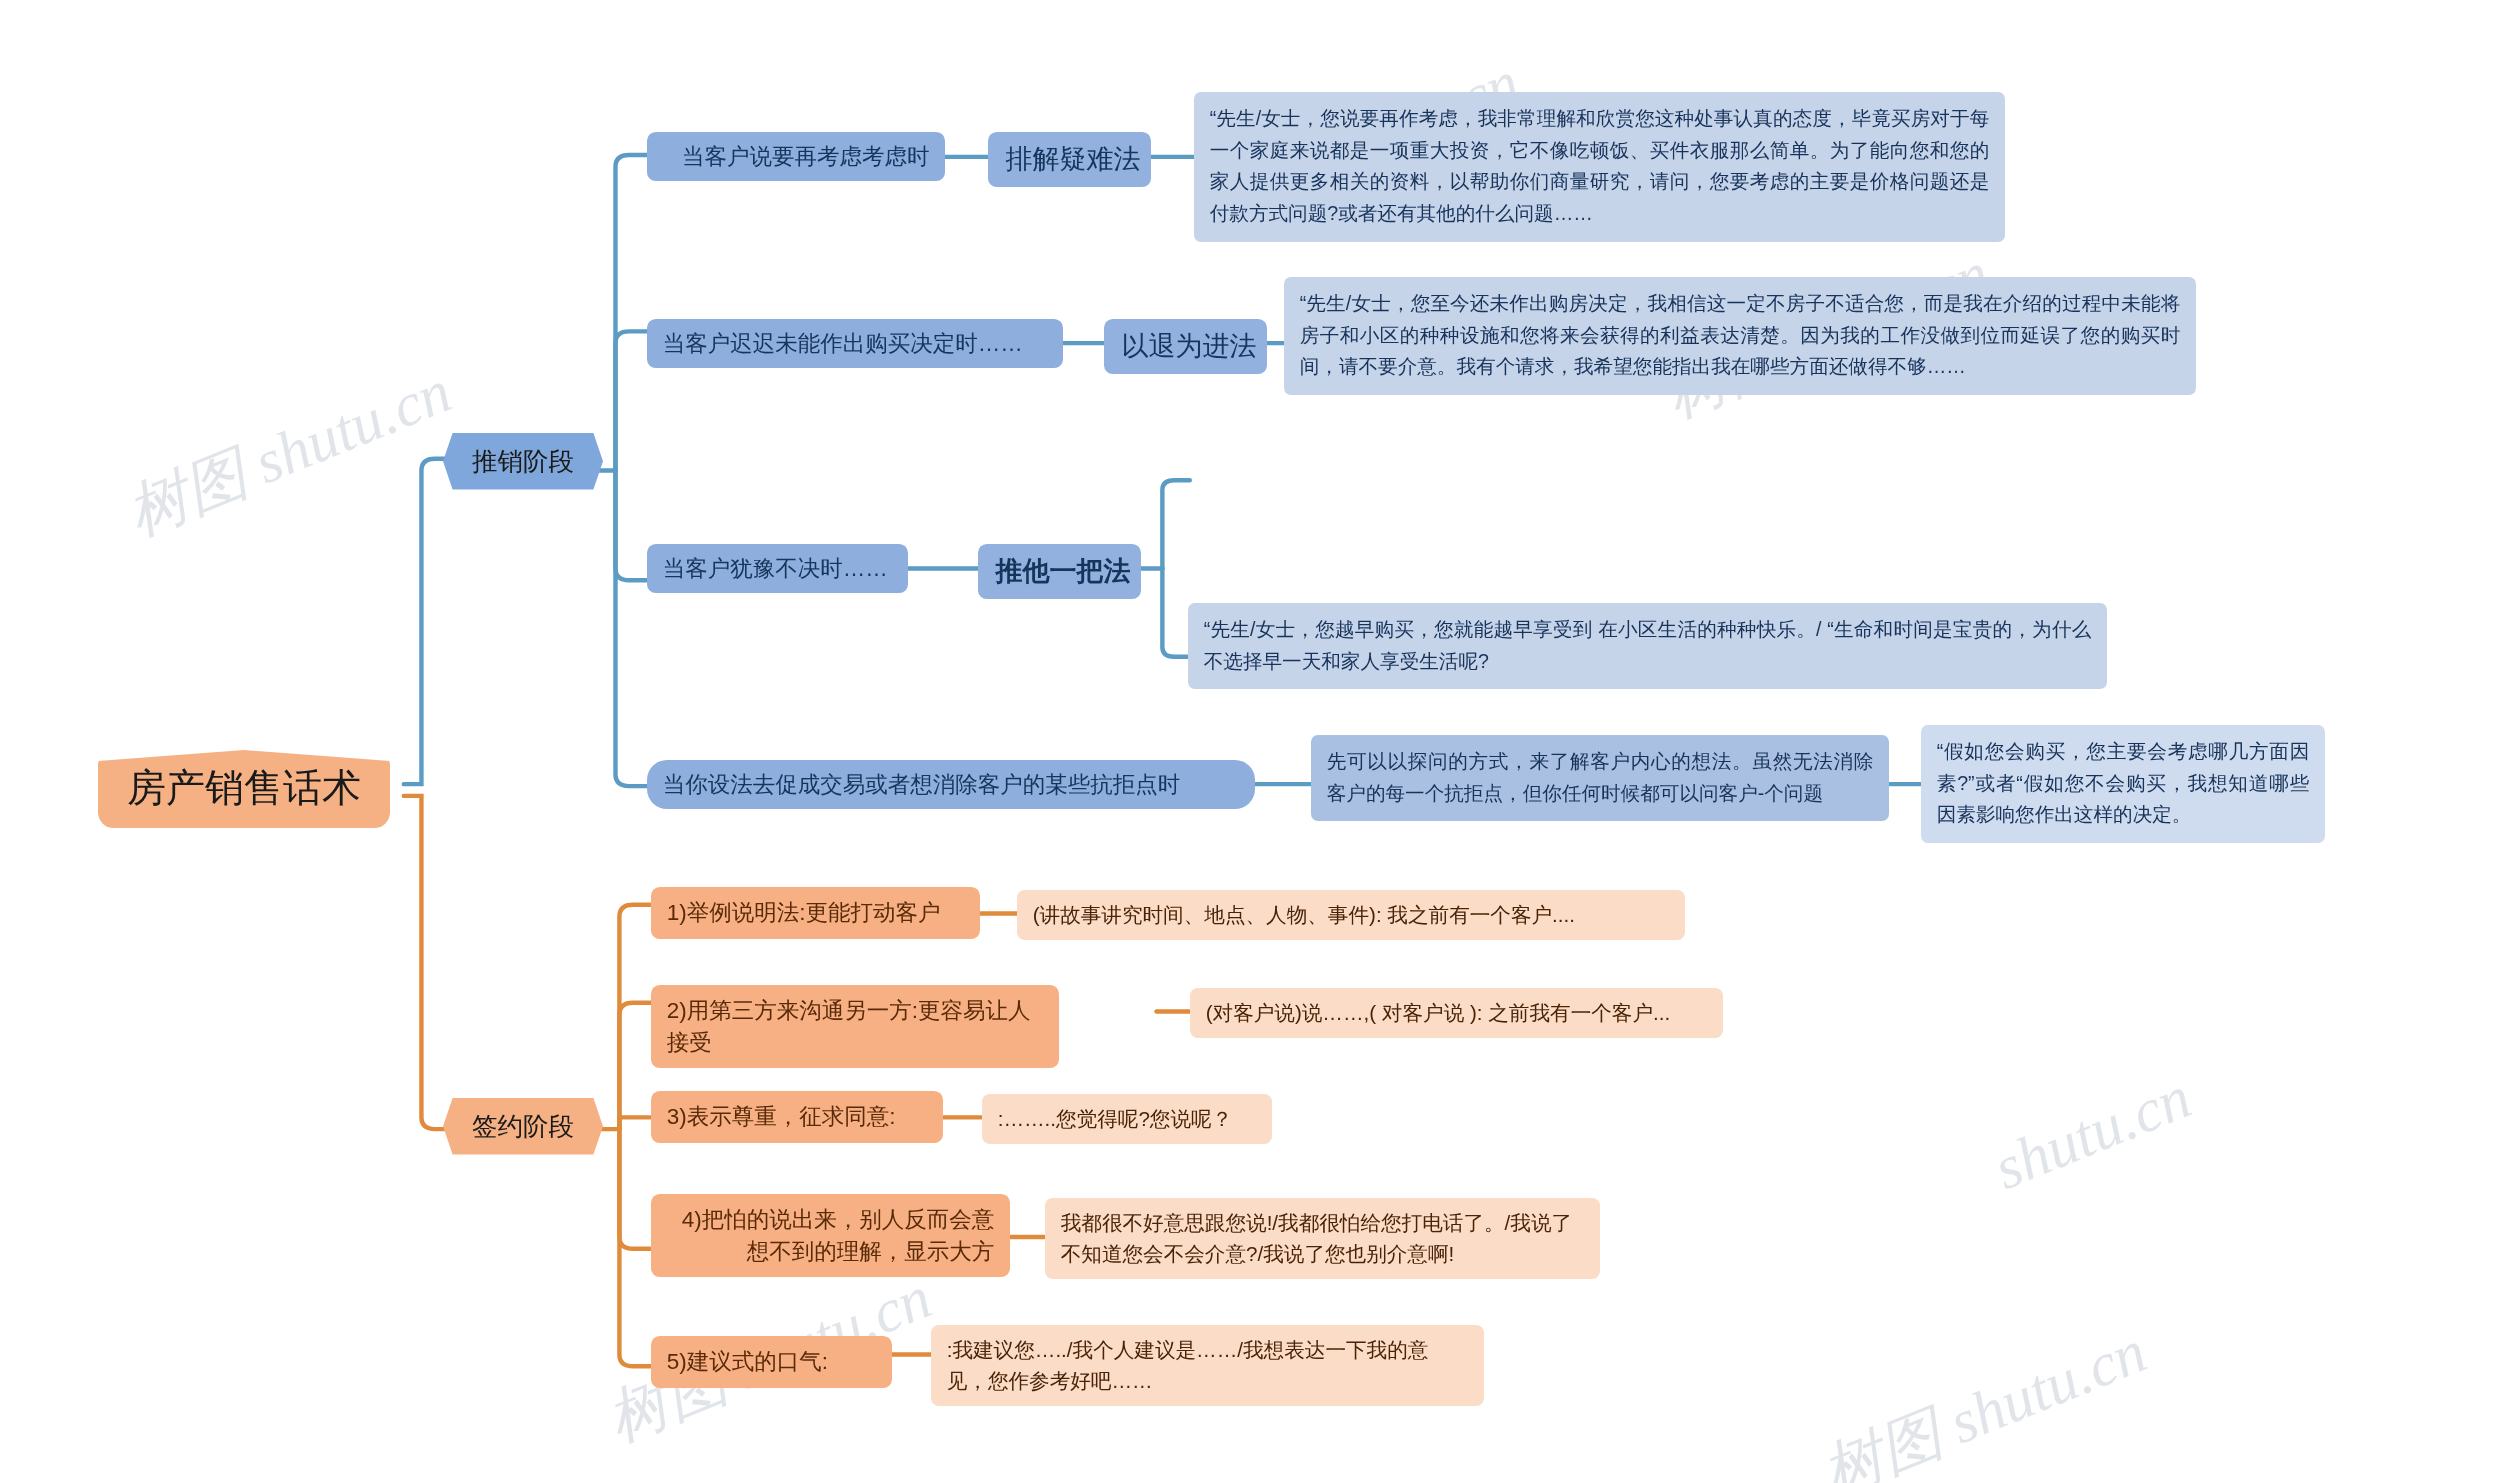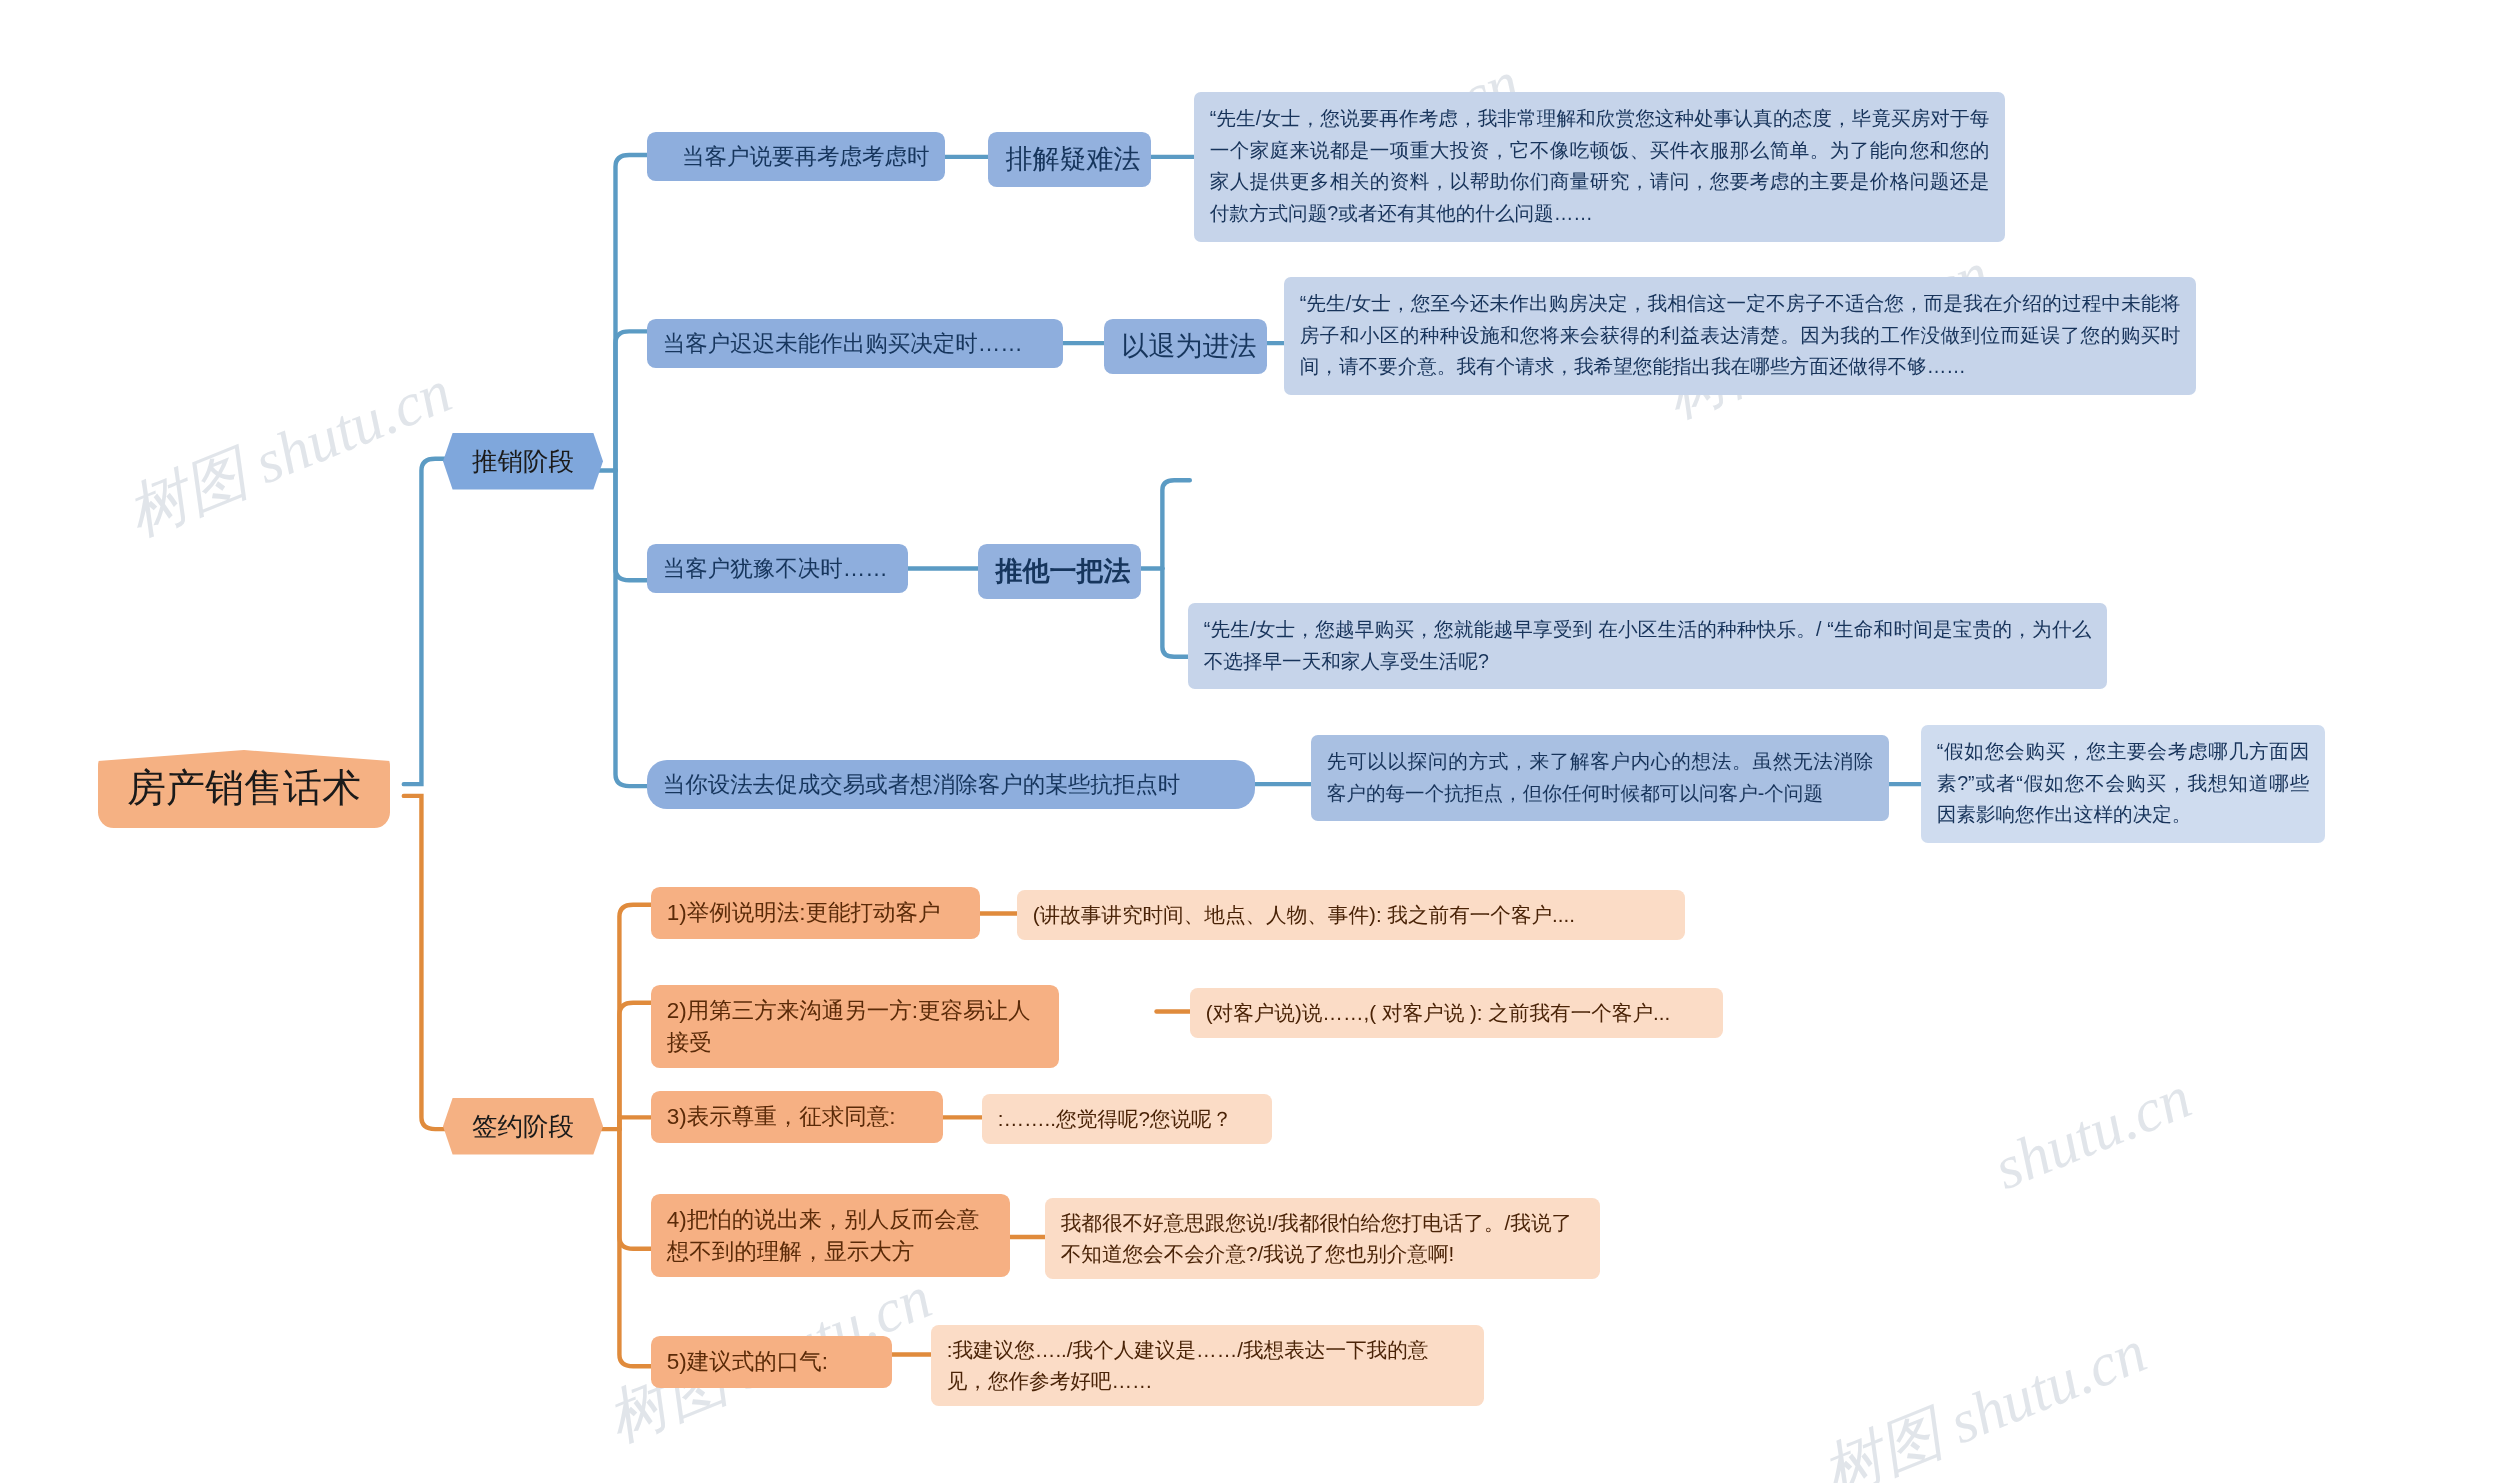--- a/index.html
+++ b/index.html
@@ -180,20 +180,20 @@
 
   <div class="node o-topic" style="left:651px;top:887px;width:329px;">1)举例说明法:更能打动客户</div>
   <div class="node o-text" style="left:1017px;top:890px;width:668px;">(讲故事讲究时间、地点、人物、事件): 我之前有一个客户....</div>
 
   <div class="node o-topic" style="left:651px;top:985px;width:408px;">2)用第三方来沟通另一方:更容易让人接受</div>
   <div class="node o-text" style="left:1190px;top:988px;width:533px;">(对客户说)说……,( 对客户说 ): 之前我有一个客户...</div>
 
   <div class="node o-topic" style="left:651px;top:1091px;width:292px;">3)表示尊重，征求同意:</div>
   <div class="node o-text" style="left:982px;top:1094px;width:290px;">:……..您觉得呢?您说呢？</div>
 
-  <div class="node o-topic" style="left:651px;top:1194px;width:359px;">4)把怕的说出来，别人反而会意想不到的理解，显示大方</div>
+  <div class="node o-topic" style="left:651px;top:1194px;width:359px;text-align:right;">4)把怕的说出来，别人反而会意想不到的理解，显示大方</div>
   <div class="node o-text" style="left:1045px;top:1198px;width:555px;">我都很不好意思跟您说!/我都很怕给您打电话了。/我说了不知道您会不会介意?/我说了您也别介意啊!</div>
 
   <div class="node o-topic" style="left:651px;top:1336px;width:241px;">5)建议式的口气:</div>
   <div class="node o-text" style="left:931px;top:1325px;width:553px;">:我建议您…../我个人建议是……/我想表达一下我的意见，您作参考好吧……</div>
 
 </div>
 
 
 </body></html>

